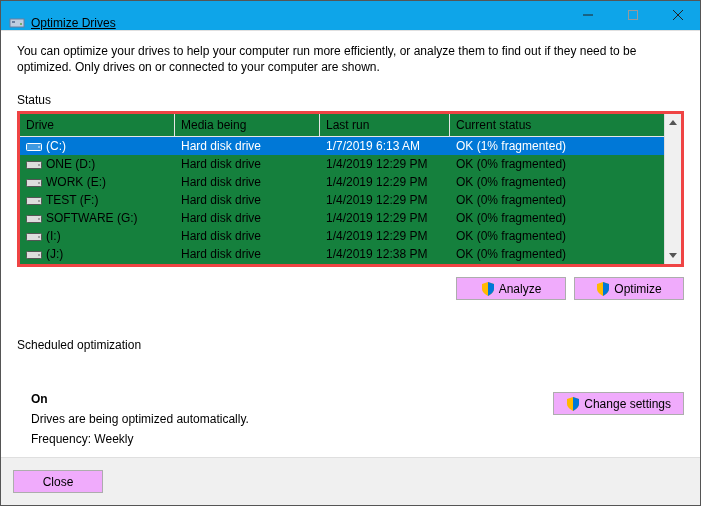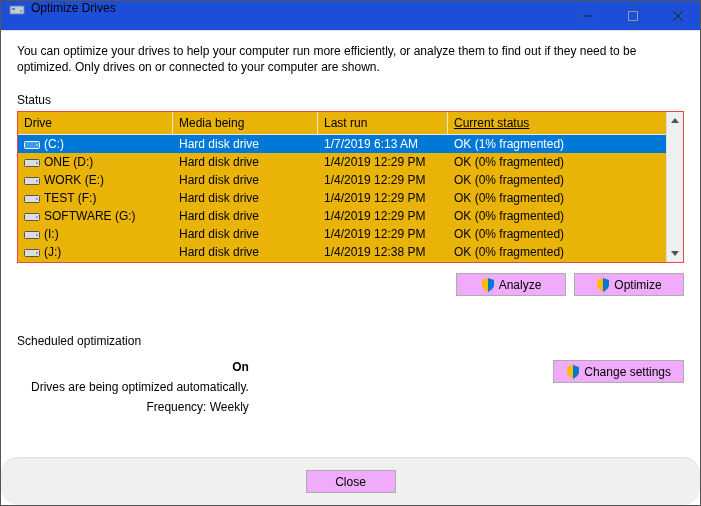--- a/index.html
+++ b/index.html
@@ -1,51 +1,51 @@
 <!DOCTYPE html>
 <html><head>
 <meta charset="utf-8">
 <style>
   * { box-sizing: border-box; margin: 0; padding: 0; font-family: 'Segoe UI', Tahoma, sans-serif; font-size: 12px; }
   body { background: #fff; width: 701px; height: 506px; border: 1px solid #555; display: flex; flex-direction: column; overflow: hidden; }
-  .titlebar { height: 30px; display: flex; align-items: flex-start; padding: 0 0 0 8px; background: #1d4ed8; border-bottom: 1px solid #e0e0e0; }
+  .titlebar { height: 30px; display: flex; align-items: flex-end; padding: 0 0 0 8px; background: #0ea5e9; border-bottom: 1px solid #e0e0e0; text-decoration: underline; }
   .titlebar .icon { width: 16px; height: 16px; margin-right: 6px; display: flex; align-items: center; justify-content: center; }
   .titlebar .title { flex: 0 0 auto; color: #000; }
   .titlebar .spacer { flex: 1; }
   .title-btn { width: 45px; height: 30px; display: flex; align-items: center; justify-content: center; color: #222; }
   .title-btn.disabled { color: #999; }
   .content { padding: 12px 16px 0 16px; flex: 1; display: flex; flex-direction: column; }
   .desc { color: #000; margin-bottom: 18px; max-width: 660px; line-height: 1.35; }
   .section-label { margin-bottom: 4px; }
-  .groupbox { border: 1px solid #ef4444; position: relative; background: #eab308; }
+  .groupbox { border: 3px solid #ef4444; position: relative; background: #15803d; }
   .list-outer { display: flex; height: 150px; }
   .list { flex: 1; overflow: hidden; }
   .list-header { display: flex; border-bottom: 1px solid #e6e6e6; }
   .list-header div { padding: 4px 6px; border-right: 1px solid #e6e6e6; }
-  .list-header div:last-child { border-right: none; text-decoration: underline; }
+  .list-header div:last-child { border-right: none; }
   .col-drive { width: 155px; }
   .col-media { width: 145px; }
   .col-last { width: 130px; }
   .col-status { flex: 1; }
   .row { display: flex; align-items: center; height: 18px; }
   .row > div { padding: 1px 6px; white-space: nowrap; overflow: hidden; }
   .row .drive-cell { display: flex; align-items: center; gap: 4px; }
   .row.selected { background: #0078d7; color: #fff; }
   .drive-icon { width: 16px; height: 12px; display: flex; align-items: center; justify-content: center; }
   .scrollbar { width: 17px; background: #f0f0f0; display: flex; flex-direction: column; border-left: 1px solid #ddd; }
   .sb-btn { height: 17px; display: flex; align-items: center; justify-content: center; font-size: 9px; color: #555; background: #f0f0f0; }
   .sb-track { flex: 1; background: #f0f0f0; }
   .btn { height: 23px; min-width: 90px; padding: 0 12px; background: #f0abfc; border: 1px solid #adadad; display: inline-flex; align-items: center; justify-content: center; gap: 4px; cursor: default; }
   .btn .shield { width: 14px; height: 14px; }
   .button-row { display: flex; justify-content: flex-end; gap: 8px; margin-top: 10px; padding-right: 0; }
-  .sched { margin-top: 8px; display: flex; align-items: flex-start; justify-content: space-between; text-align: right; }
+  .sched { margin-top: 36px; display: flex; align-items: flex-start; justify-content: space-between; }
   .sched-info { padding-left: 14px; }
   .sched-on { font-weight: 600; margin-bottom: 6px; }
   .sched-line { margin-bottom: 6px; }
-  .footer { border-top: 1px solid #dfdfdf; padding: 12px 0; display: flex; justify-content: center; background: #f0f0f0; border-radius: 17px; }
+  .footer { border-top: 1px solid #dfdfdf; padding: 12px 12px; display: flex; justify-content: flex-start; background: #f0f0f0; }
   .shield svg { width: 14px; height: 14px; }
 </style>
 </head>
 <body>
 
 <div class="titlebar">
   <span class="icon">
     <svg viewBox="0 0 16 16" width="16" height="16">
         <rect x="1" y="5" width="14" height="8" fill="#bfcde0" stroke="#6a7fa0"></rect>
         <rect x="3" y="7" width="3" height="2" fill="#6a7fa0"></rect>

